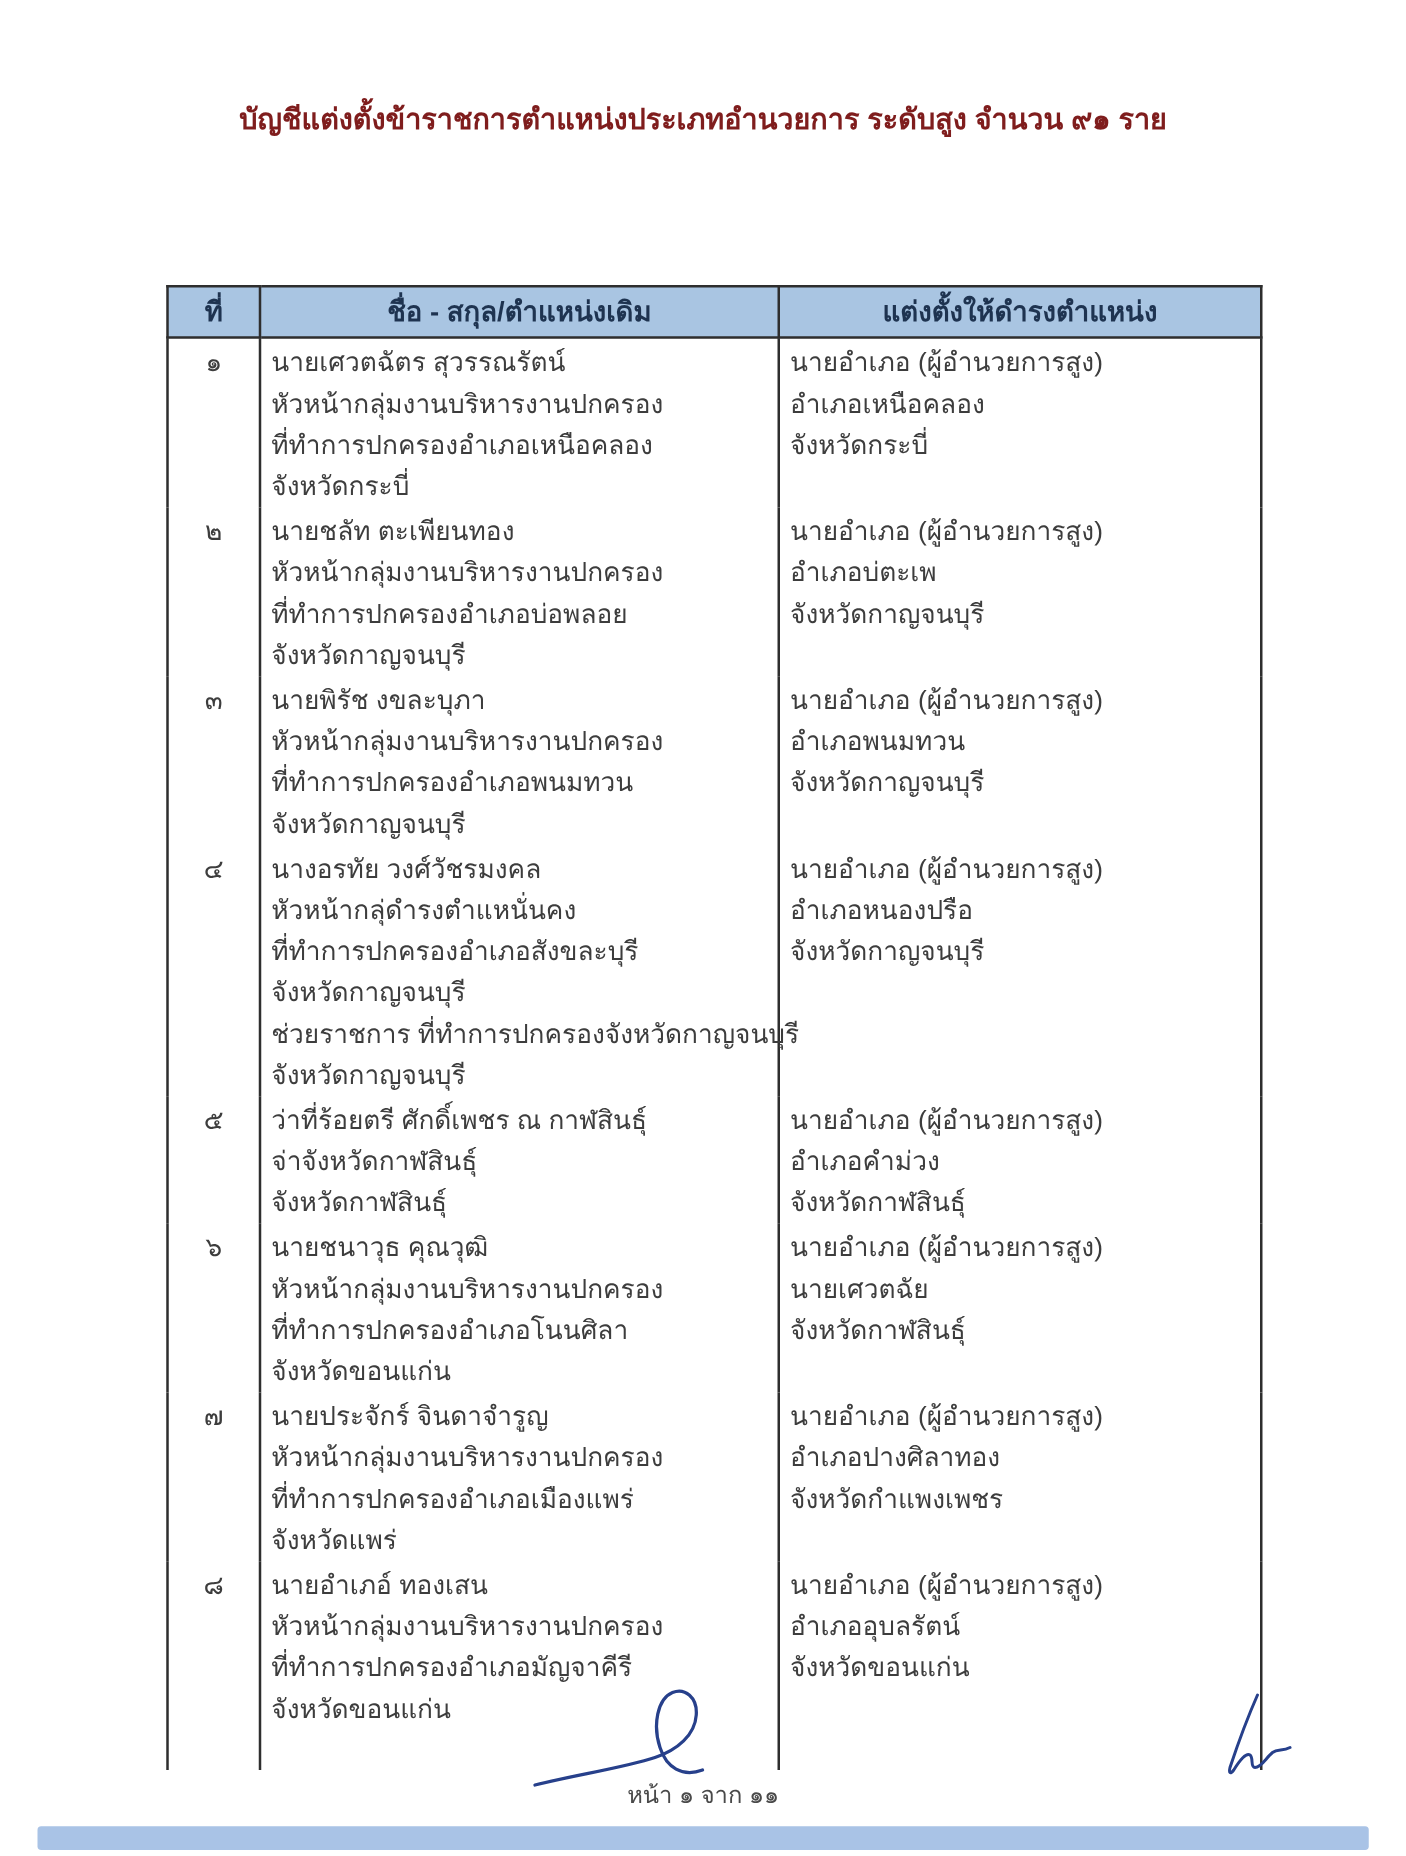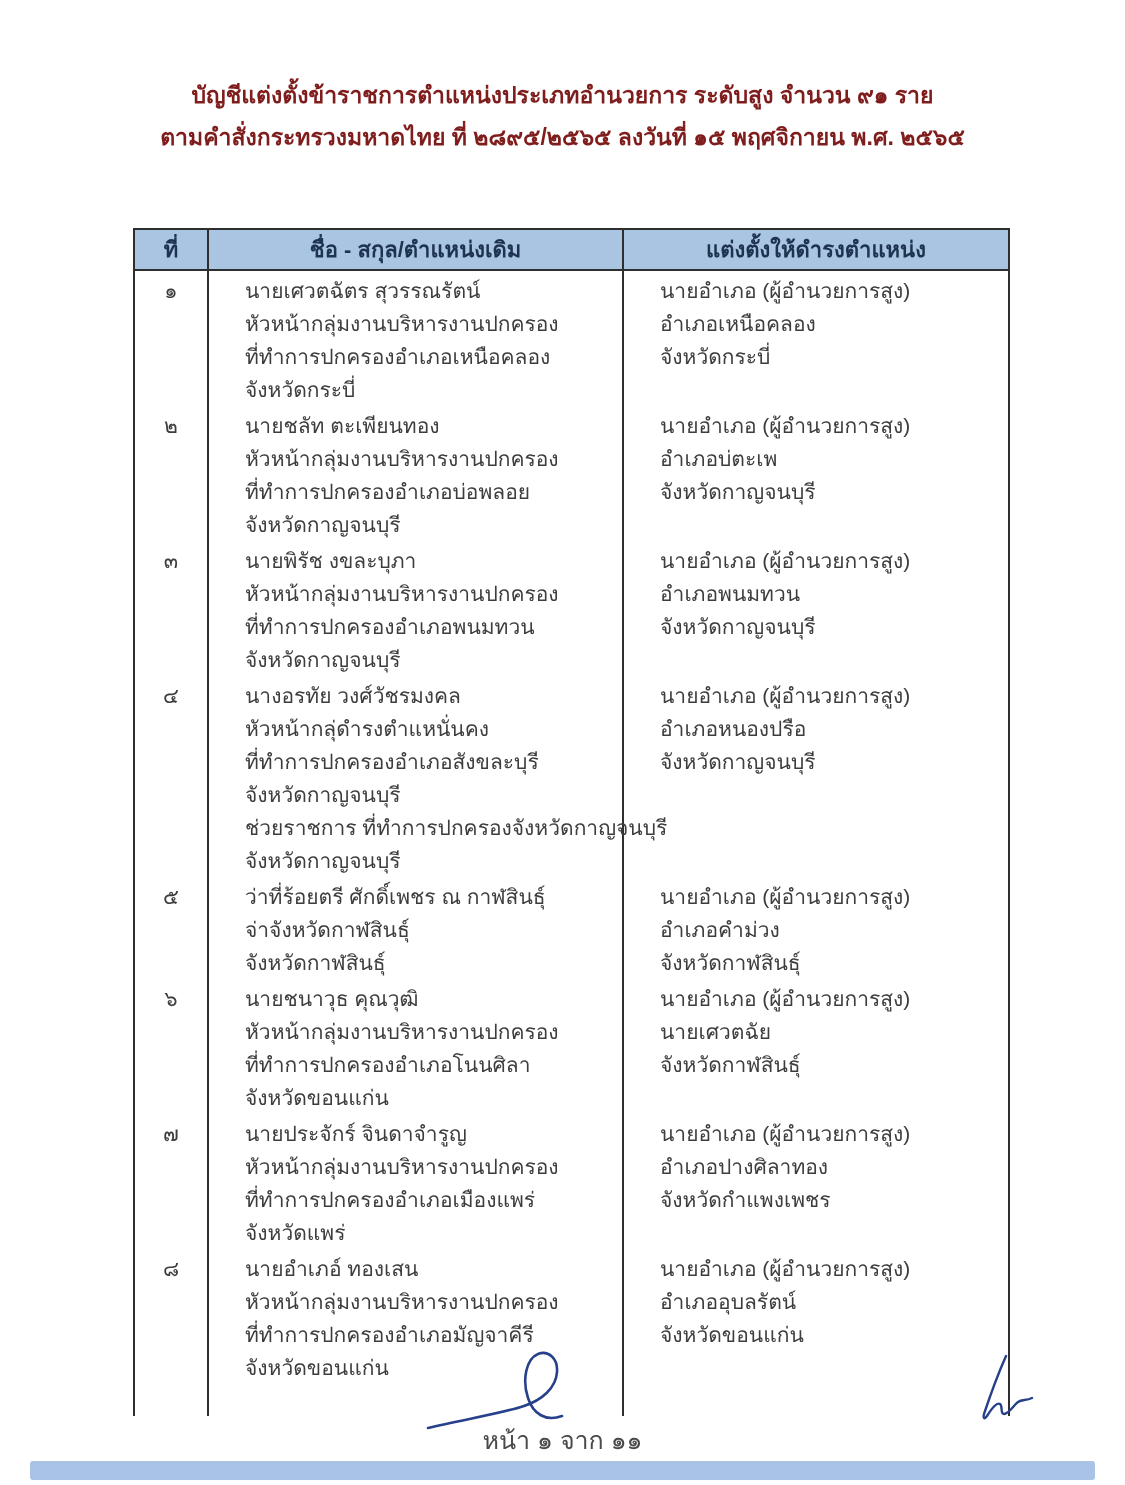--- a/index.html
+++ b/index.html
@@ -38,39 +38,38 @@
   }
   table.doc-table td{
     border-left:2px solid var(--border);
     border-right:2px solid var(--border);
     vertical-align:top;
     font-size:21px;line-height:33px;
     padding:3px 8px 0 8px;
   }
   table.doc-table td.num-cell{text-align:center;padding-left:2px;padding-right:2px;}
   table.doc-table tr:last-child td{padding-bottom:32px;}
-  .cell-line{white-space:nowrap;margin-left:28px;}
+  .cell-line{white-space:nowrap;}
   .page-footer{
     position:absolute;top:1420px;left:0;width:100%;
-    text-align:center;font-size:25px;color:#4a4a4a;
+    text-align:center;font-size:19px;color:#4a4a4a;
   }
   .signature{position:absolute;pointer-events:none;}
   .sig-left{left:420px;top:1340px;}
   .sig-right{left:940px;top:1352px;}
   .scrollbar-bar{
     position:absolute;left:30px;top:1461px;width:1065px;height:19px;
     background:var(--scrollbar);border-radius:3px;
   }
 </style>
 </head>
 <body>
 
 <div class="title-block">
   <div>บัญชีแต่งตั้งข้าราชการตำแหน่งประเภทอำนวยการ ระดับสูง จำนวน ๙๑ ราย</div>
-  <div>ตามคำสั่งกระทรวงมหาดไทย ที่ ๒๘๙๕/๒๕๖๕ ลงวันที่ ๑๕ พฤศจิกายน พ.ศ. ๒๕๖๕</div>
 </div>
 
 <table class="doc-table">
   <colgroup>
     <col style="width:74px">
     <col style="width:415px">
     <col style="width:386px">
   </colgroup>
   <thead>
     <tr>

